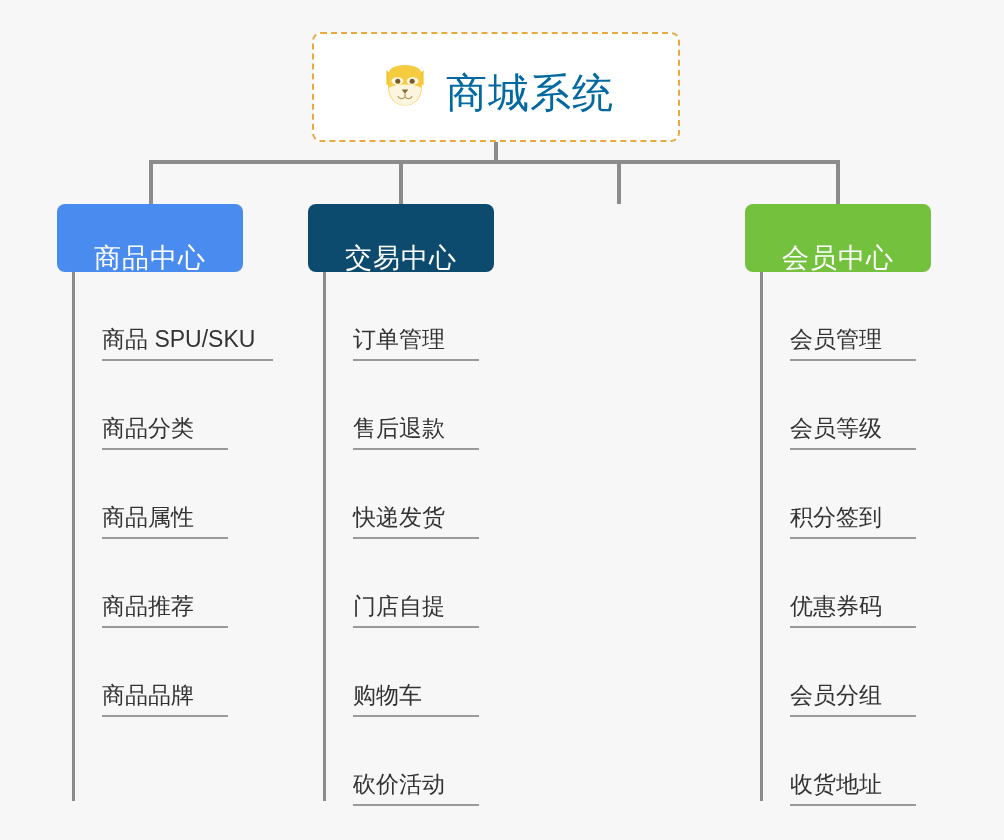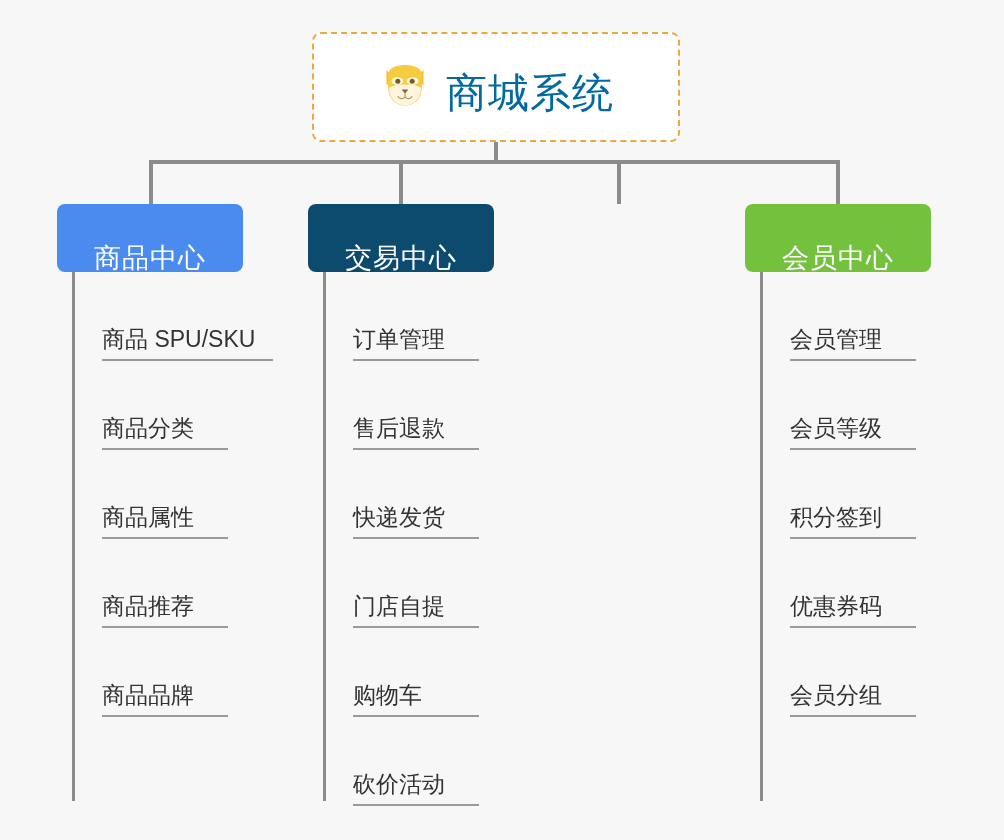--- a/index.html
+++ b/index.html
@@ -234,16 +234,19 @@
         </li>
       <li class="leaf">
           <span class="leaf-label">积分签到</span>
         </li>
       <li class="leaf">
           <span class="leaf-label">优惠券码</span>
         </li>
       <li class="leaf">
           <span class="leaf-label">会员分组</span>
         </li>
+      <li class="leaf">
+          <span class="leaf-label">收货地址</span>
+        </li>
     </ul>
   </div>
 
 </div>
 
 </body></html>

